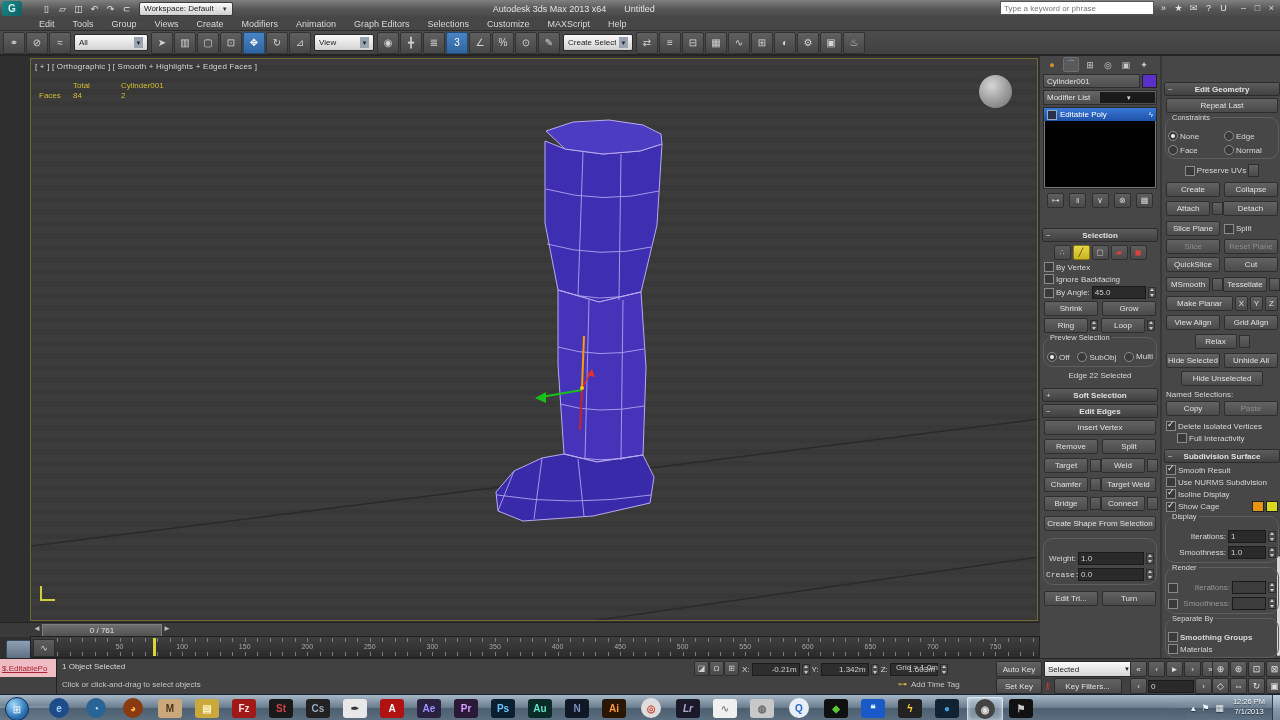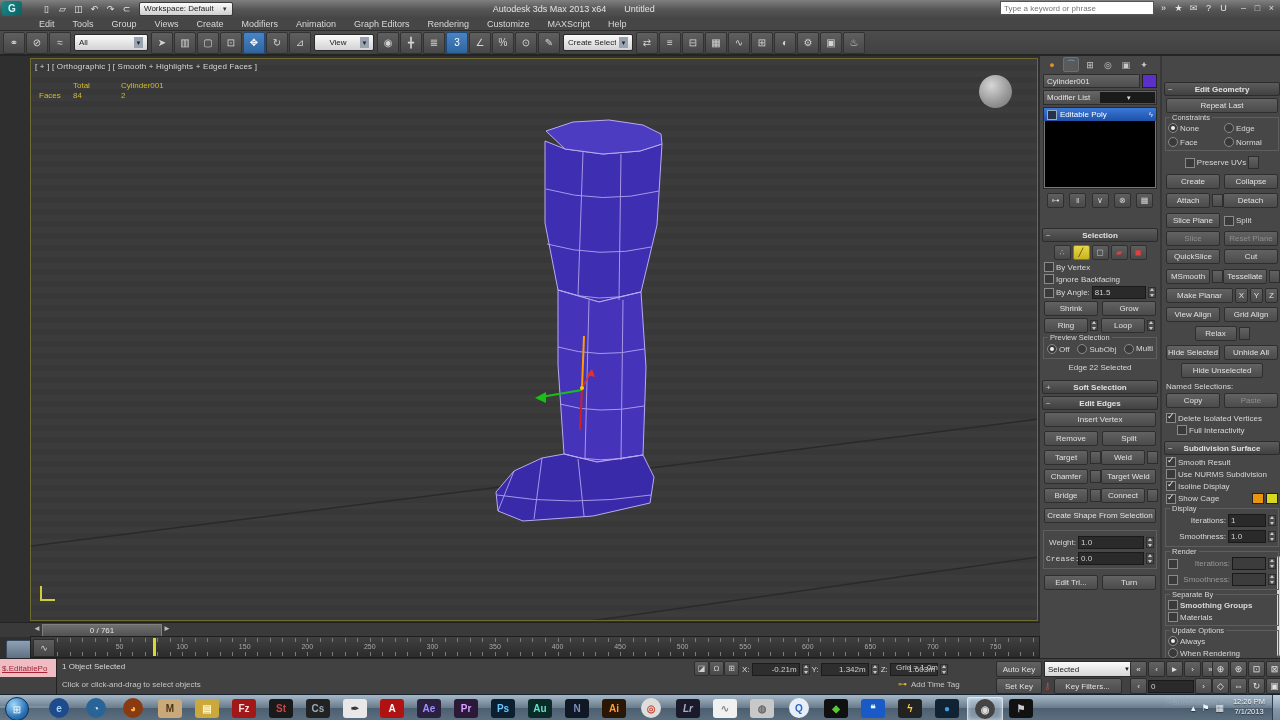--- a/index.html
+++ b/index.html
@@ -66,21 +66,21 @@
   .rd{width:8px;height:8px;border-radius:50%;background:#3a3a3a;border:1px solid #8a8a8a;position:relative;flex:none;}
   .rd.on::after{content:"";position:absolute;left:2px;top:2px;width:4px;height:4px;border-radius:50%;background:#f0f0f0;}
   .lbl{color:#d8d8d8;white-space:nowrap;}
   .lbl.dim{color:#979797;}
   .fld{background:#2a2a2a;border:1px solid #1a1a1a;color:#d0d0d0;height:11px;display:flex;align-items:center;padding:0 2px;flex:1;}
   .fld.dis{color:#777;background:#3c3c3c;}
   .sp{width:8px;height:11px;display:flex;flex-direction:column;justify-content:space-between;flex:none;background:#4c4c4c;border:1px solid #2e2e2e;align-items:center;box-sizing:border-box;}
   .sp i{display:block;width:0;height:0;border-left:2px solid transparent;border-right:2px solid transparent;}
   .sp .u{border-bottom:3px solid #c8c8c8;}
   .sp .d{border-top:3px solid #c8c8c8;}
-  .grp{border:1px solid #5e5e5e;border-radius:0;margin:4px 2px 3px;padding:4px 2px 2px;position:relative;}
+  .grp{border:1px solid #5e5e5e;border-radius:10px;margin:4px 2px 3px;padding:12px 2px 2px;position:relative;}
   .grp .gt{position:absolute;top:-5px;left:4px;background:#474747;padding:0 2px;font-size:7.5px;color:#d8d8d8;}
   .so-row{display:flex;justify-content:center;gap:2px;margin:3px 0 2px;}
   .so{width:15px;height:13px;background:linear-gradient(#5e5e5e,#494949);border:1px solid #303030;border-radius:2px;font-size:8px;color:#c8c8c8;display:flex;align-items:center;justify-content:center;}
   .so.sel{background:linear-gradient(#e8d84a,#c8b41e);color:#4a3a00;border-color:#8a7a10;}
   .so.red{color:#e04040;}
   .selstatus{text-align:center;color:#d8d8d8;margin-top:4px;}
   .cage-sw{width:10px;height:9px;border:1px solid #222;flex:none;}
   
   .track{position:absolute;left:0;top:622px;width:1040px;height:14px;background:#3a3a3a;border-top:1px solid #232323;}
   .thumb{position:absolute;left:42px;top:1px;width:118px;height:11px;background:linear-gradient(#6e6e6e,#525252);border:1px solid #808080;color:#e4e4e4;font-size:8px;display:flex;align-items:center;justify-content:center;}
@@ -155,21 +155,21 @@
 
 <div class="menubar" id="menubar">
     <div class="menu-item">Edit</div>
     <div class="menu-item">Tools</div>
     <div class="menu-item">Group</div>
     <div class="menu-item">Views</div>
     <div class="menu-item">Create</div>
     <div class="menu-item">Modifiers</div>
     <div class="menu-item">Animation</div>
     <div class="menu-item">Graph Editors</div>
-    <div class="menu-item">Rendering</div>
+    <div class="menu-item">Selections</div>
     <div class="menu-item">Customize</div>
     <div class="menu-item">MAXScript</div>
     <div class="menu-item">Help</div>
   </div>
 
 <div class="toolbar" id="toolbar">
     <div class="tb-icon">⚭</div>
     <div class="tb-icon">⊘</div>
     <div class="tb-icon">≈</div>
     <div class="tb-dd" style="width: 66px;">
@@ -177,21 +177,21 @@
       <div class="arr">▼</div>
     </div>
     <div class="tb-icon">➤</div>
     <div class="tb-icon">▥</div>
     <div class="tb-icon">▢</div>
     <div class="tb-icon">⊡</div>
     <div class="tb-icon hl">✥</div>
     <div class="tb-icon">↻</div>
     <div class="tb-icon">⊿</div>
     <div class="tb-dd" style="width: 52px;">
-      <div style="overflow: hidden; white-space: nowrap; width: 38px; text-align: center;">View</div>
+      <div style="overflow: hidden; white-space: nowrap; width: 38px;">View</div>
       <div class="arr">▼</div>
     </div>
     <div class="tb-icon">◉</div>
     <div class="tb-icon">╋</div>
     <div class="tb-icon">≣</div>
     <div class="tb-icon hl">3</div>
     <div class="tb-icon">∠</div>
     <div class="tb-icon">%</div>
     <div class="tb-icon">⊙</div>
     <div class="tb-icon">✎</div>
@@ -315,21 +315,21 @@
         <span class="ck"></span>
         <span class="lbl">By Vertex</span>
       </div>
     <div class="r">
         <span class="ck"></span>
         <span class="lbl">Ignore Backfacing</span>
       </div>
     <div class="r">
         <span class="ck"></span>
         <span class="lbl">By Angle:</span>
-      <span class="fld">81.5</span>
+      <span class="fld">45.0</span>
       <span class="sp">
           <i class="u"></i>
           <i class="d"></i>
         </span>
     </div>
     <div class="r2">
       <div class="btn">Shrink</div>
       <div class="btn">Grow</div>
     </div>
     <div class="r2b">

